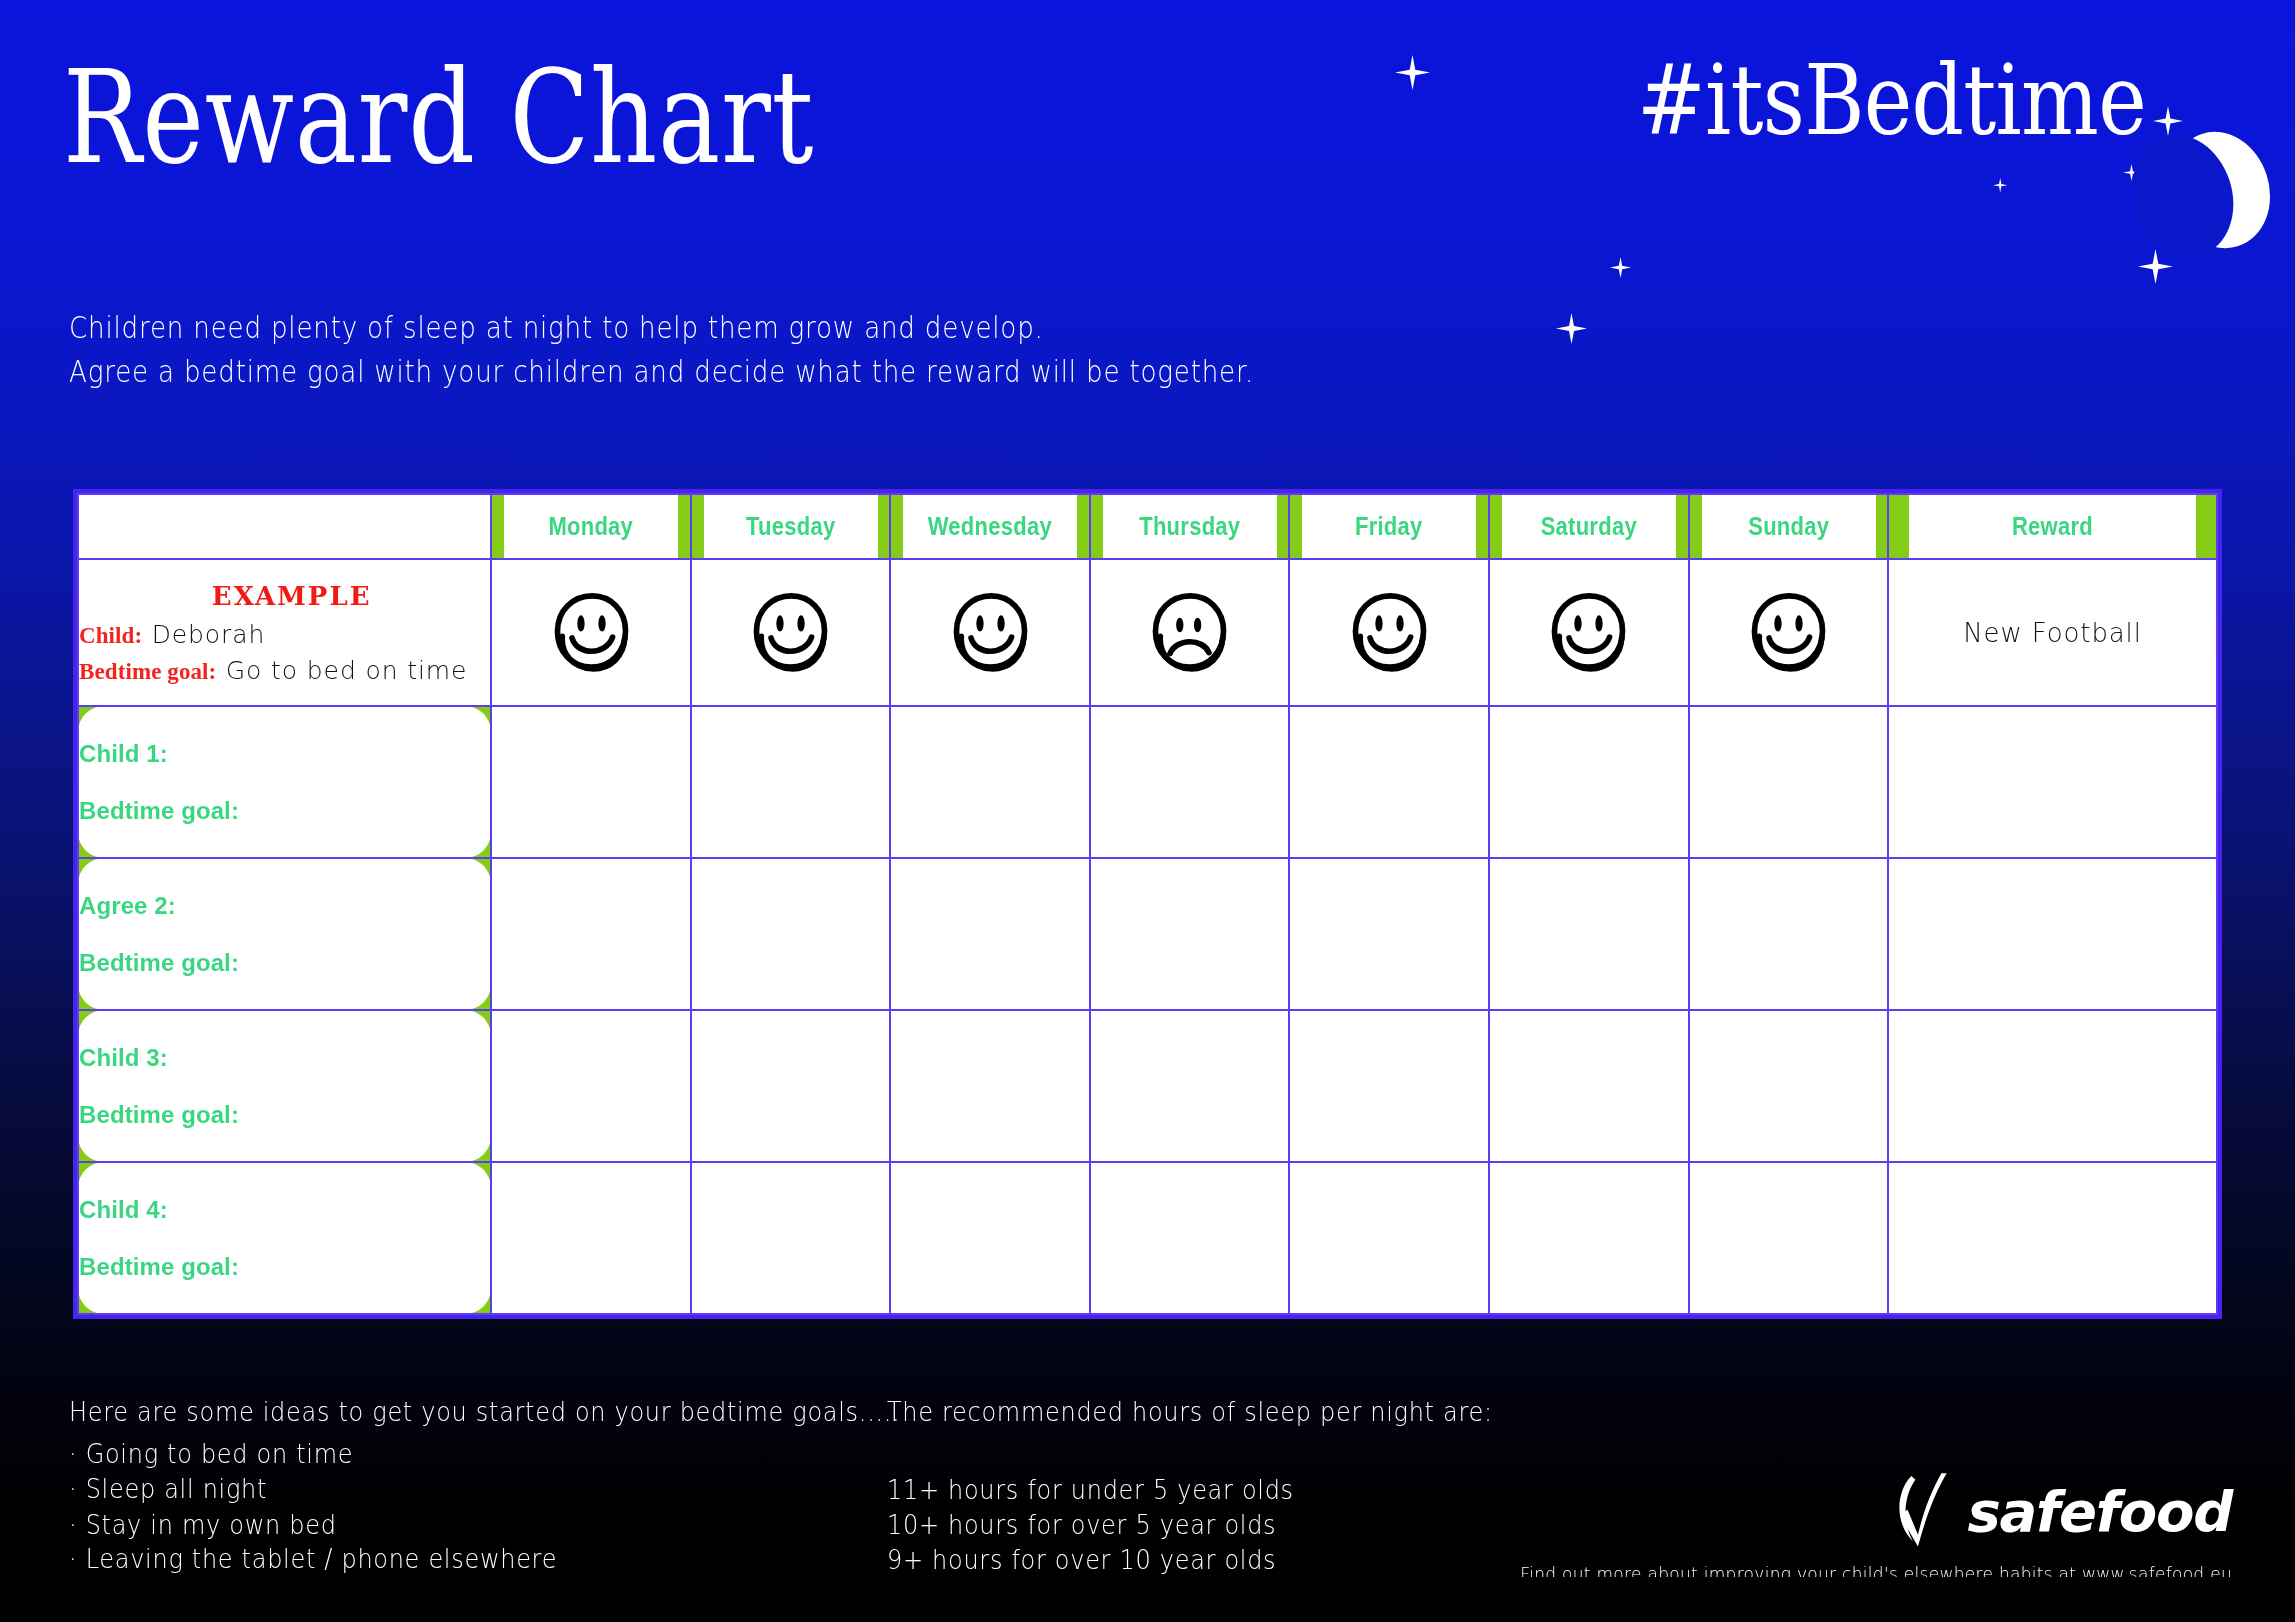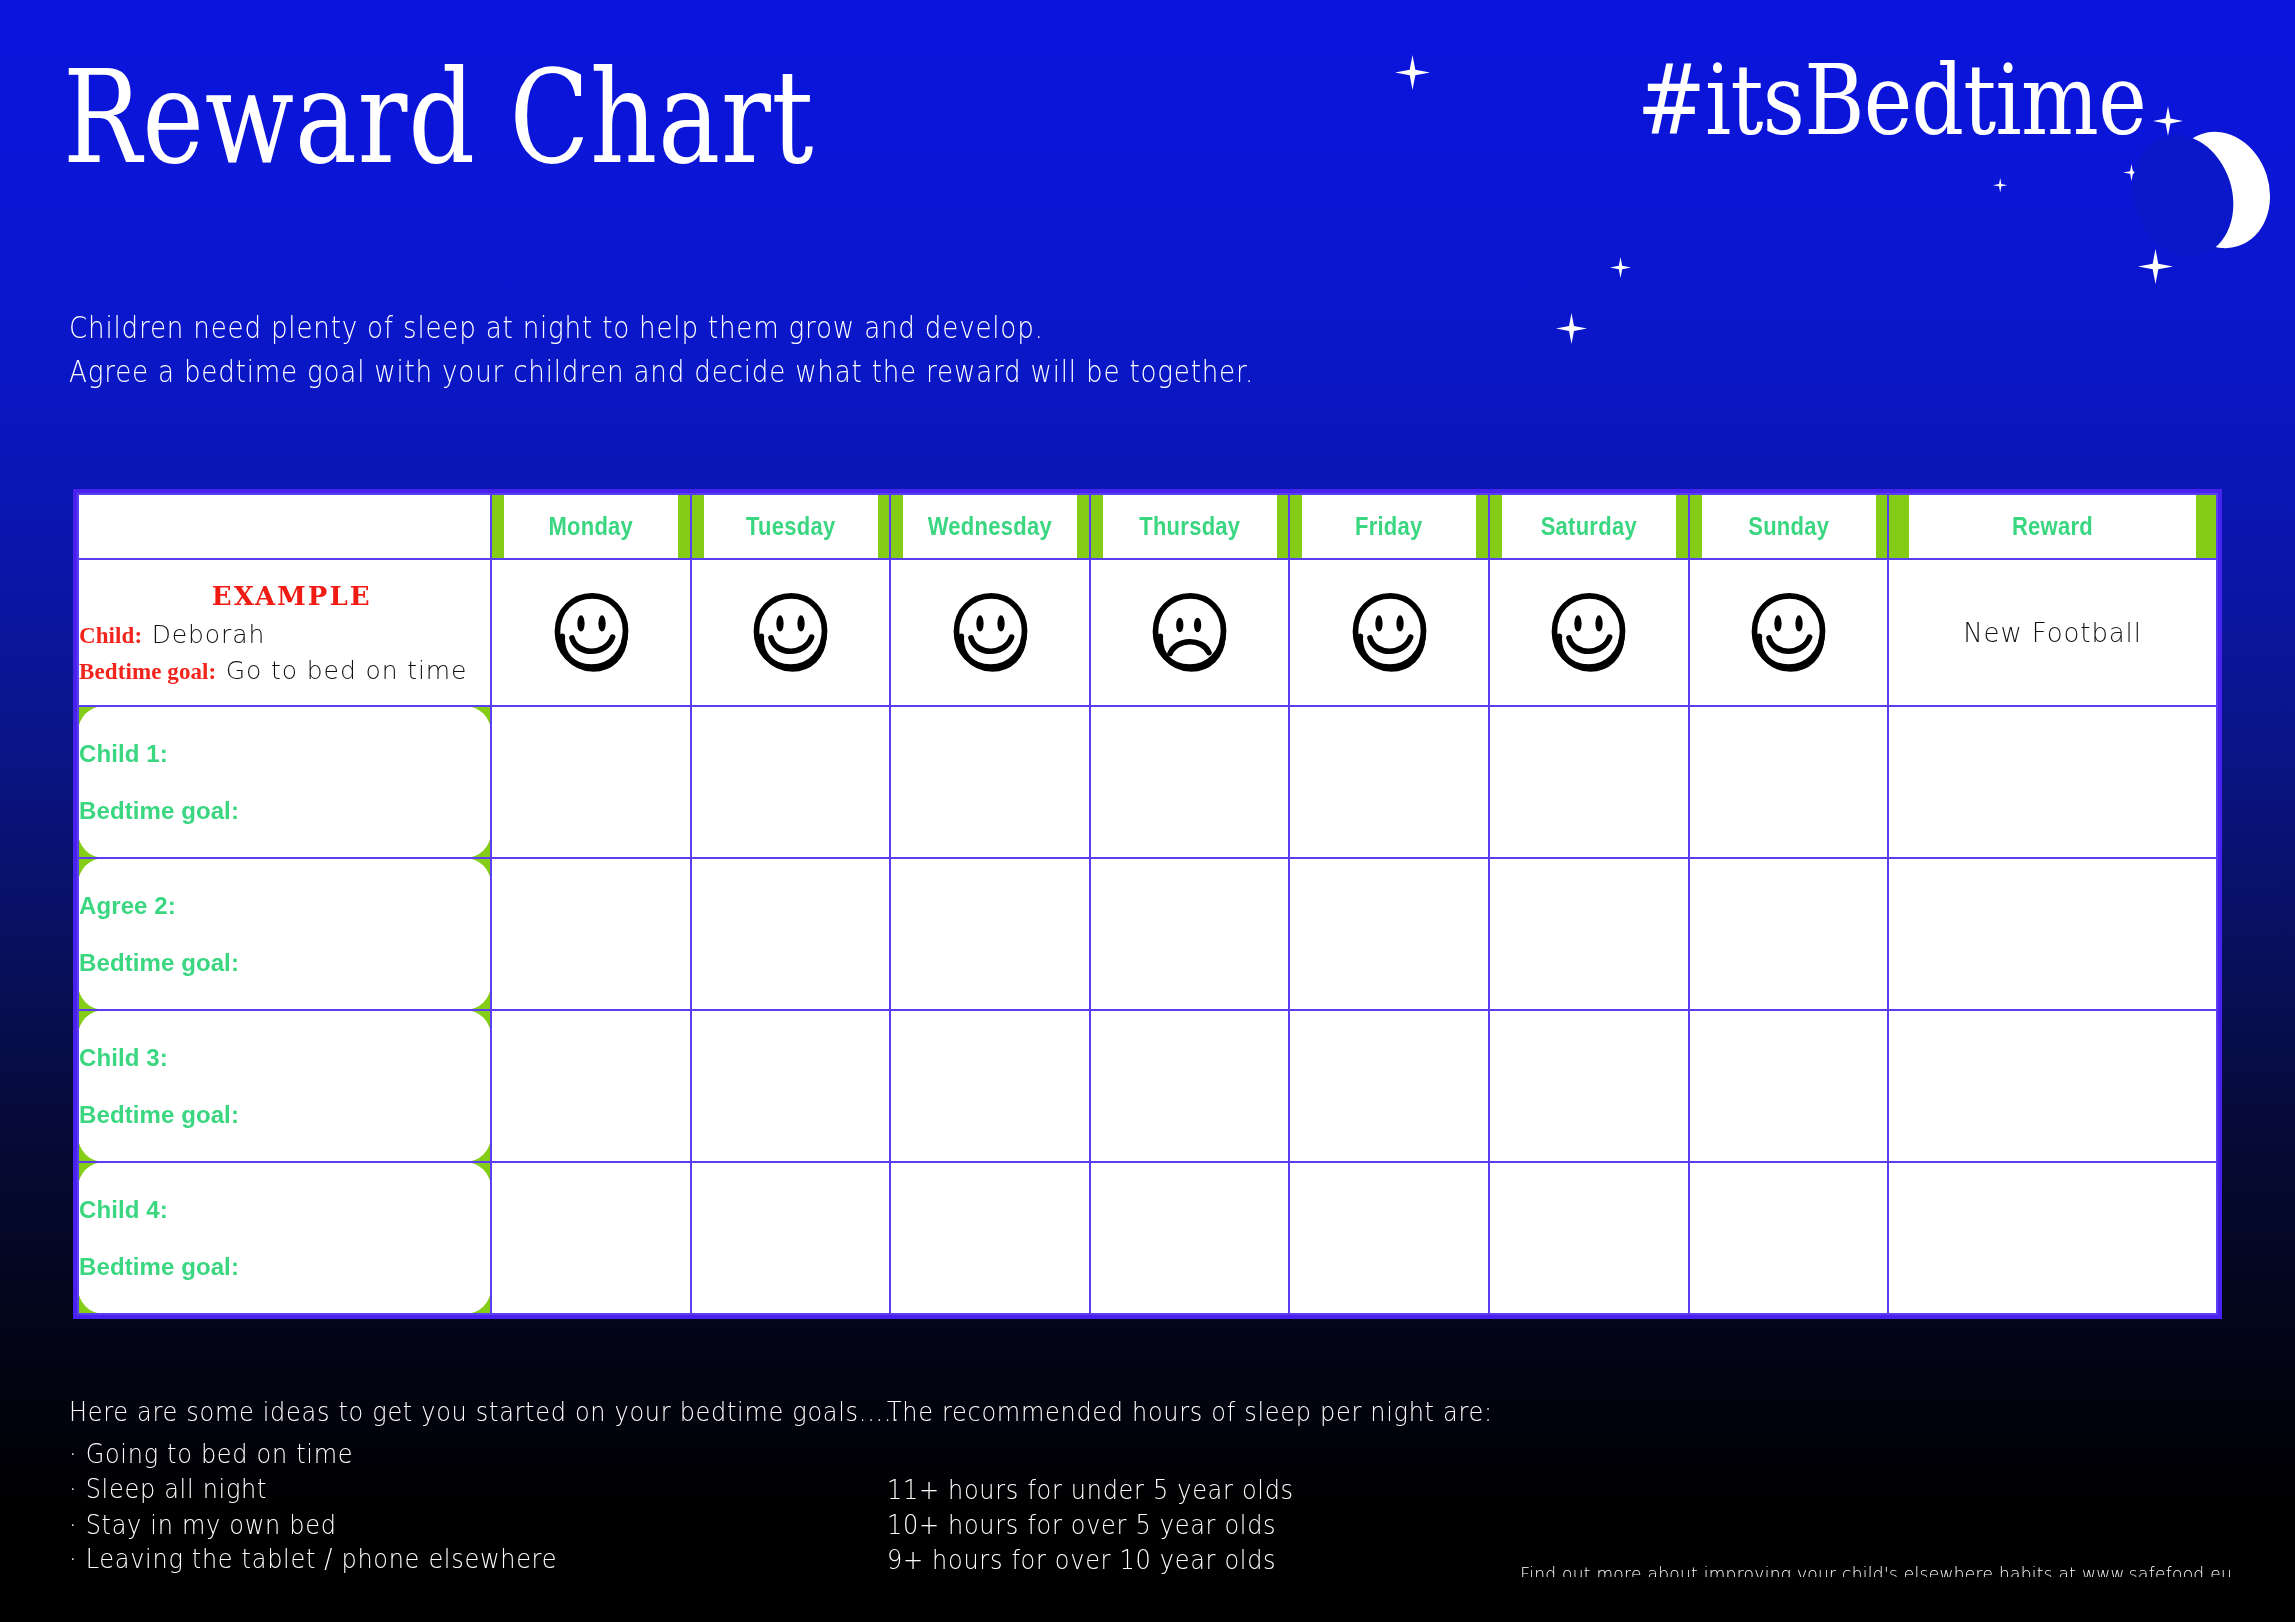--- a/index.html
+++ b/index.html
@@ -450,16 +450,25 @@
     </ul>
   </div>
 
   <div class="foot-mid">
     <div class="lead">The recommended hours of sleep per night are:</div>
     <div>11+ hours for under 5 year olds</div>
     <div>10+ hours for over 5 year olds</div>
     <div>9+ hours for over 10 year olds</div>
   </div>
 
+  <div class="brand">
+    <span>
+      <svg width="79" height="77" viewBox="0 0 120 118">
+        <path d="M40 6 C16 30, 14 78, 42 106 C24 72, 30 34, 46 12 Z" fill="#ffffff"></path>
+        <path d="M86 2 C70 30, 58 62, 50 96 L34 58 L22 66 L50 114 C62 70, 76 32, 94 2 Z" fill="#ffffff"></path>
+      </svg>
+    </span>
+    <span class="brand-word">safefood</span>
+  </div>
   <div class="brand-note">Find out more about improving your child's elsewhere habits at www.safefood.eu</div>
 
 </div>
 
 
 </body></html>

